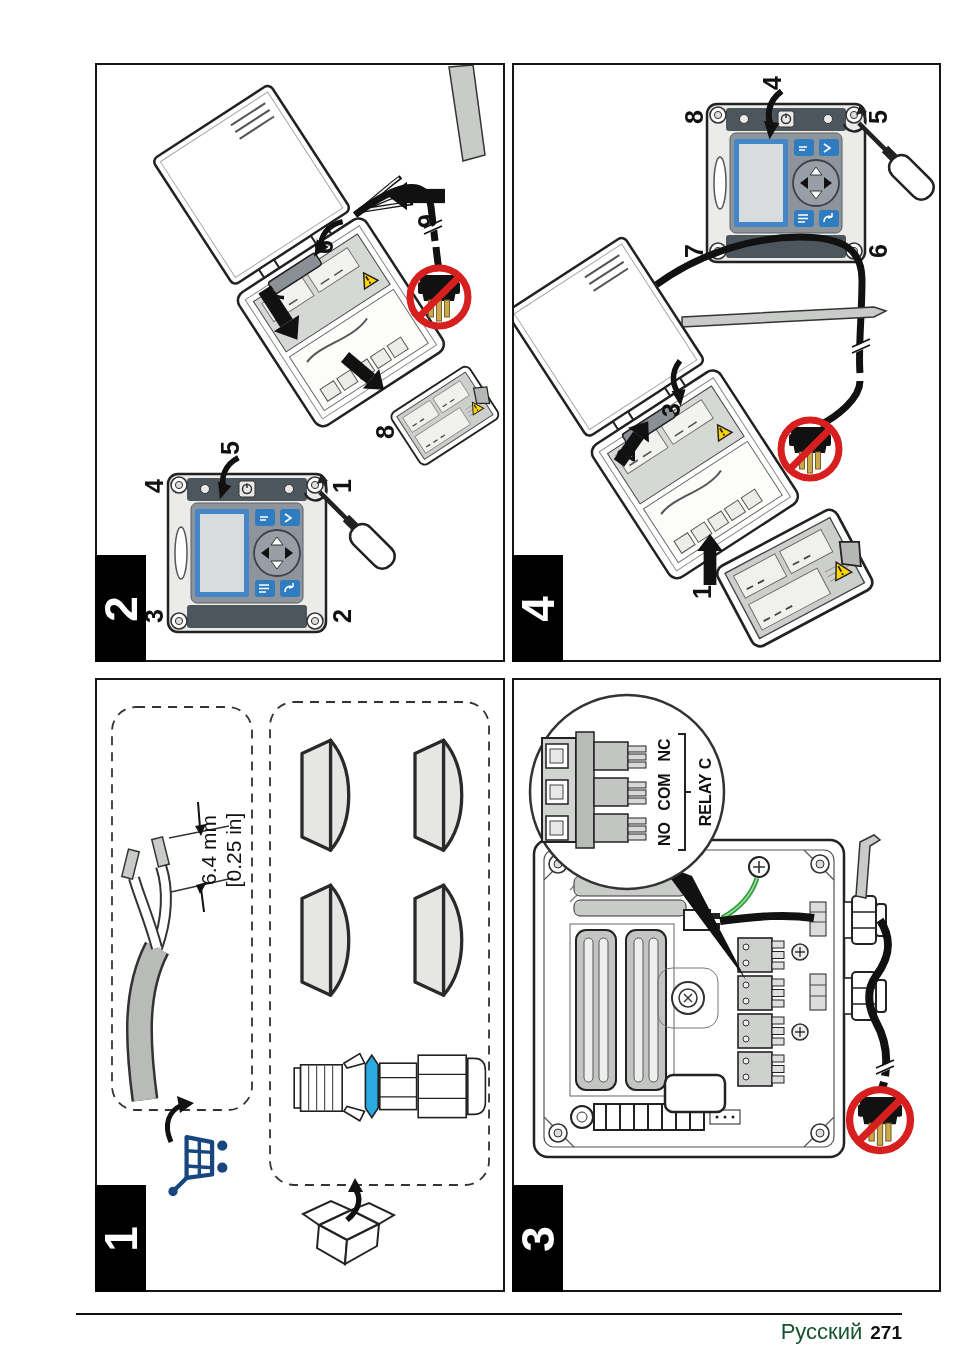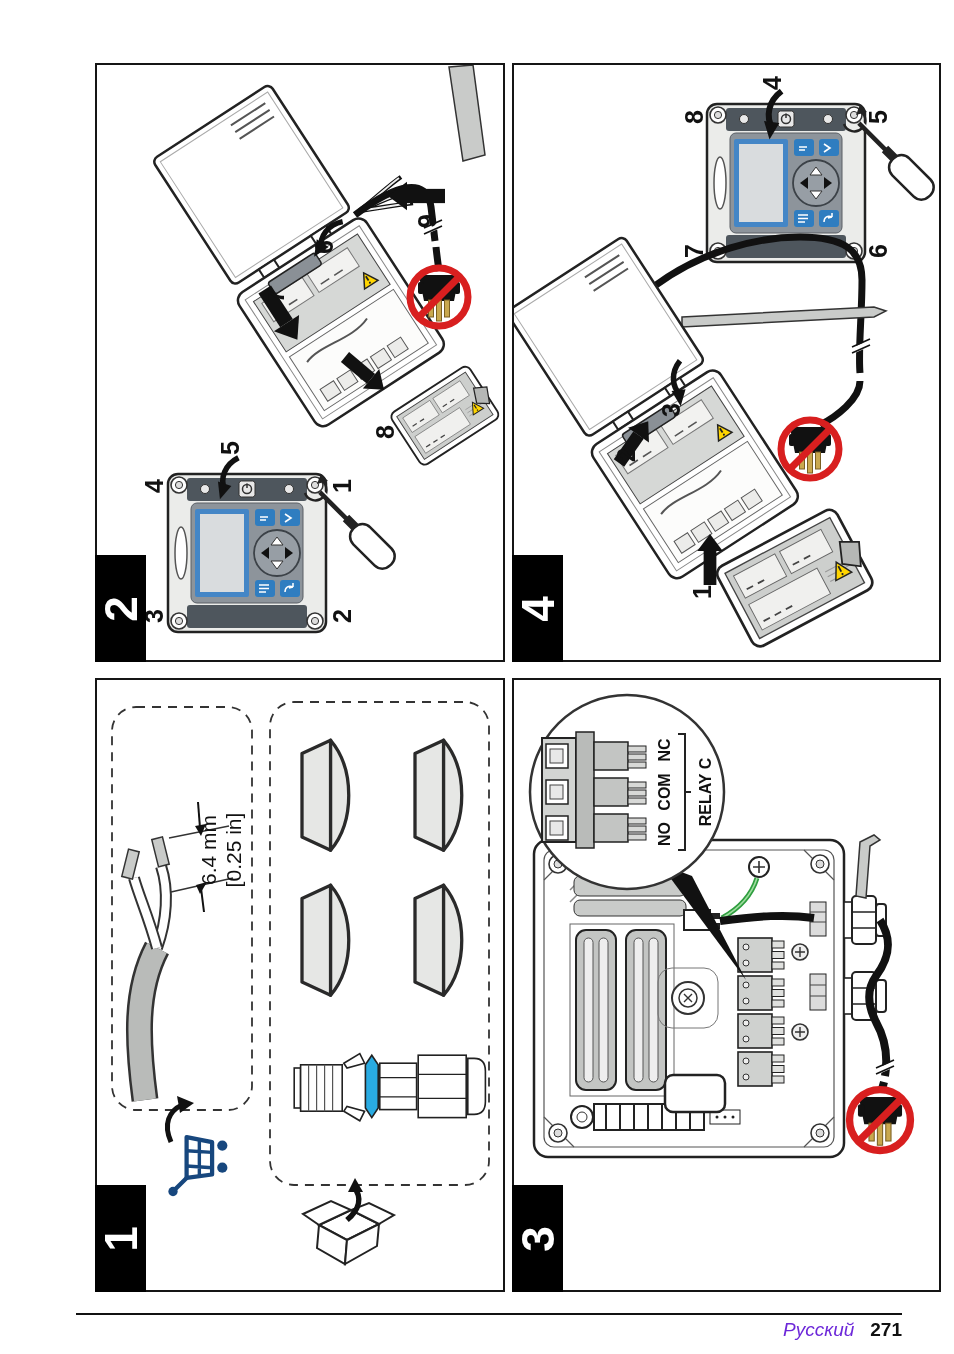--- a/index.html
+++ b/index.html
@@ -5,22 +5,22 @@
   html,body{margin:0;padding:0;background:#f3f3f1;}
   .page{position:relative;width:954px;height:1354px;background:#ffffff;overflow:hidden;
         font-family:"Liberation Sans", sans-serif;}
   .panel{position:absolute;background:#fff;border:2px solid #151515;}
   .panel svg{display:block;}
   .badge{position:absolute;left:-2px;bottom:-2px;width:51px;height:107px;background:#000;
          display:flex;align-items:center;justify-content:center;}
   .badge span{color:#fff;font-weight:bold;font-size:46px;transform:rotate(-90deg);line-height:1;}
   .footer-rule{position:absolute;left:76px;top:1313px;width:826px;border-top:2px solid #111;}
   .footer-text{position:absolute;left:76px;top:1319px;width:826px;text-align:right;}
-  .footer-text .lang{font-style:italic;font-size:19px;color:#6d28d9;}
-  .footer-text .pgnum{font-weight:bold;font-size:19px;color:#111;margin-left:16px;}
+  .footer-text .lang{font-size:22px;color:#14532d;}
+  .footer-text .pgnum{font-weight:bold;font-size:19px;color:#111;margin-left:8px;}
   text.co{font-family:"Liberation Sans",sans-serif;font-weight:bold;font-size:25px;fill:#111;}
   text.dim{font-family:"Liberation Sans",sans-serif;font-size:21px;fill:#111;}
   text.relay{font-family:"Liberation Sans",sans-serif;font-weight:bold;font-size:16px;fill:#111;}
 </style>
 </head>
 <body>
 
 <div class="page">
 
 <svg width="0" height="0" style="position:absolute" aria-hidden="true">

